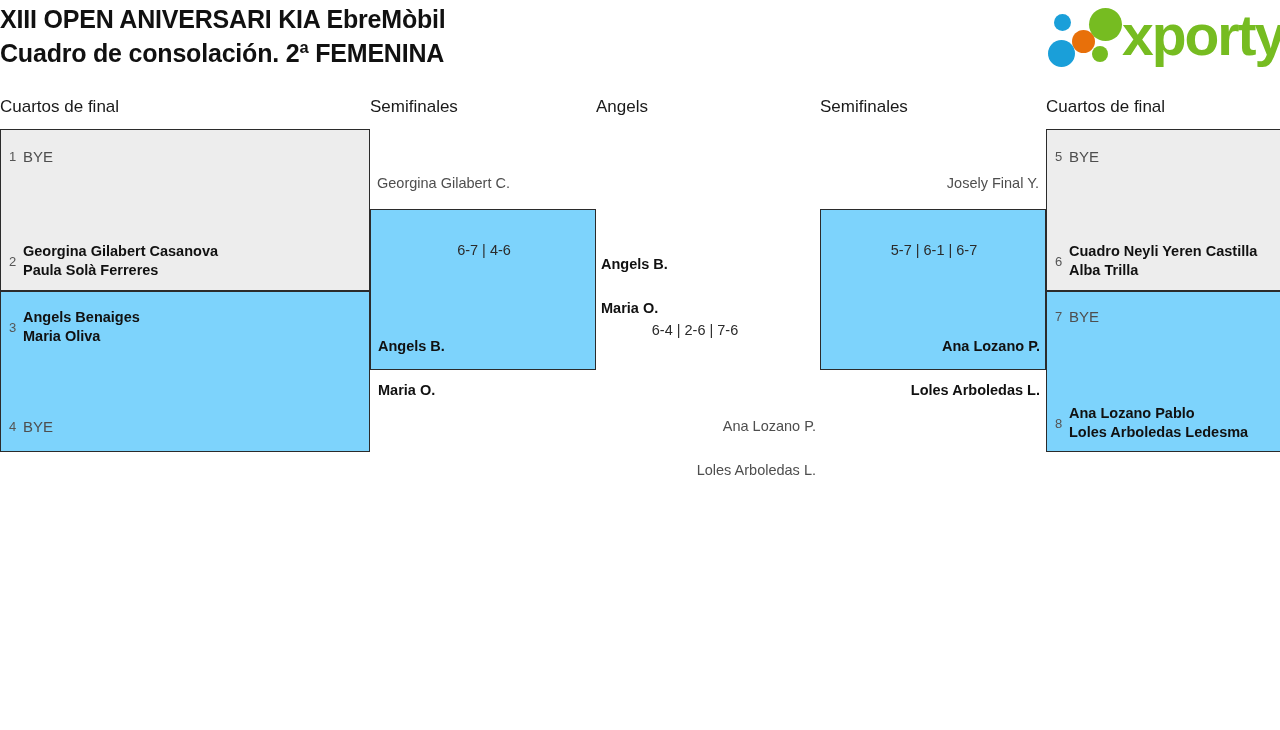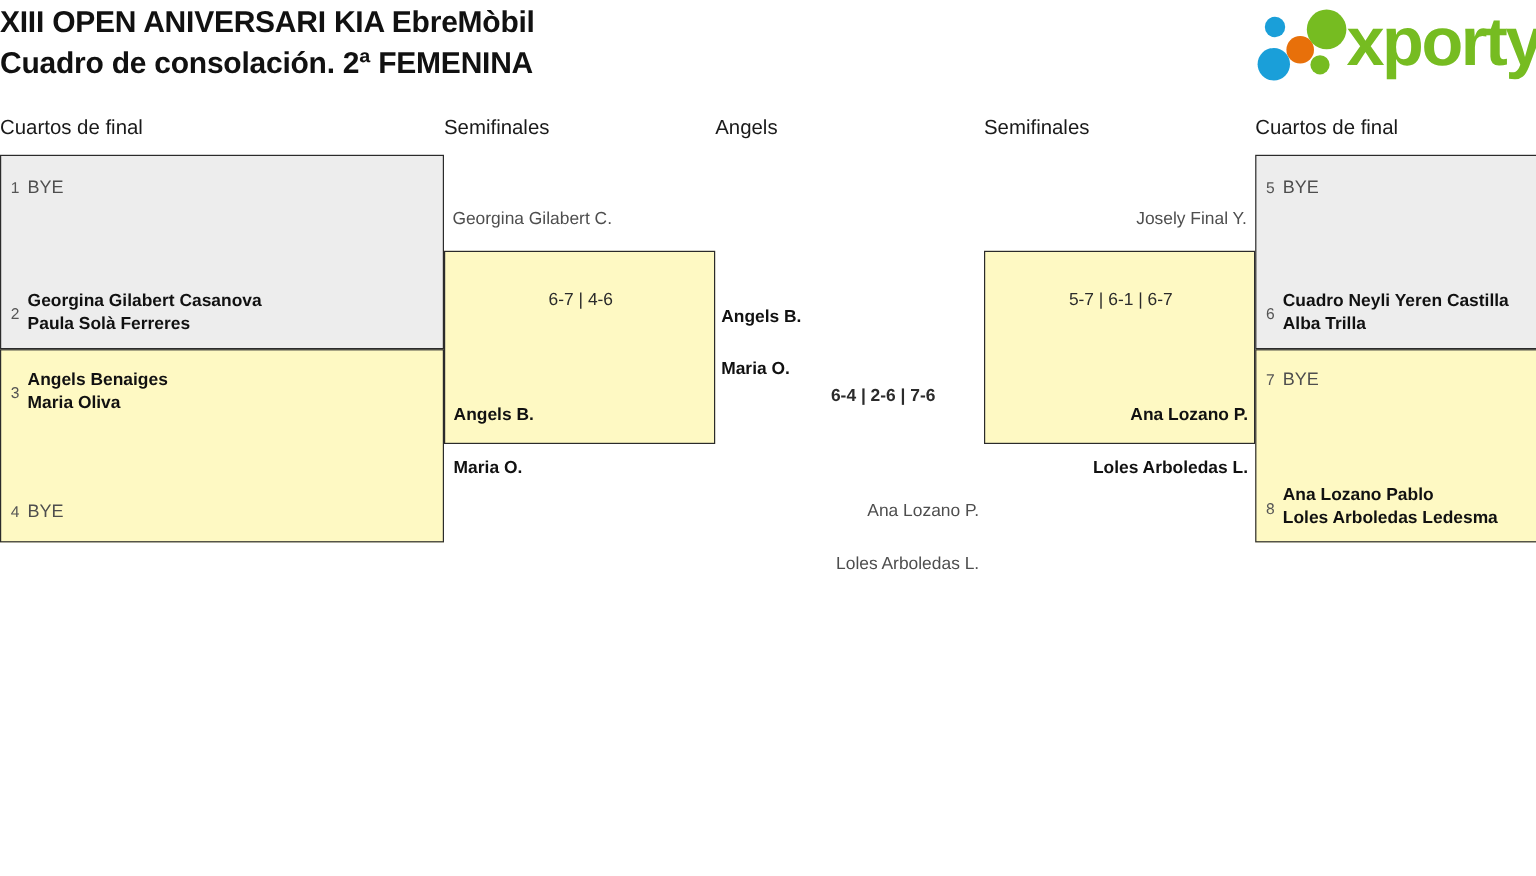--- a/index.html
+++ b/index.html
@@ -34,21 +34,21 @@
   }
 
   
   .round-header {
     position: absolute; top: 96px;
     font-size: 17px; color: #1a1a1a; line-height: 22px;
     text-align: left; white-space: nowrap;
   }
 
   
-  .box { position: absolute; border: 1px solid #2b2b2b; background: #fef9c3; }
+  .box { position: absolute; border: 1px solid #2b2b2b; background: #7dd3fc; }
   .box.shaded { background: #ededed; }
 
   
   .entry { position: absolute; display: flex; align-items: center; }
   .seed {
     font-size: 13px; color: #555555; width: 14px;
     text-align: left; flex: 0 0 14px; line-height: 15px;
   }
   .names { font-size: 14.5px; line-height: 19px; }
   .names .n { display: block; white-space: nowrap; }
@@ -133,21 +133,21 @@
       <span class="n">Angels B.</span>
       <span class="n">Maria O.</span>
     </div>
   </div>
 
   <div class="float-names align-left winner" style="left:601px; top:230px;">
     <span class="n">Angels B.</span>
     <span class="n">Maria O.</span>
   </div>
 
-  <div class="score" style="left:624px; top:321px; width:224px;font-weight:bold;">6-4 | 2-6 | 7-6</div>
+  <div class="score" style="left:583px; top:321px; width:224px;">6-4 | 2-6 | 7-6</div>
 
   <div class="float-names align-right loser" style="left:596px; top:392px; width:220px;">
     <span class="n">Ana Lozano P.</span>
     <span class="n">Loles Arboledas L.</span>
   </div>
 
   <div class="float-names align-right loser" style="left:826px; top:149px; width:213px;">
     <span class="n">Josely Final Y.</span>
     <span class="n">Alba T.</span>
   </div>

